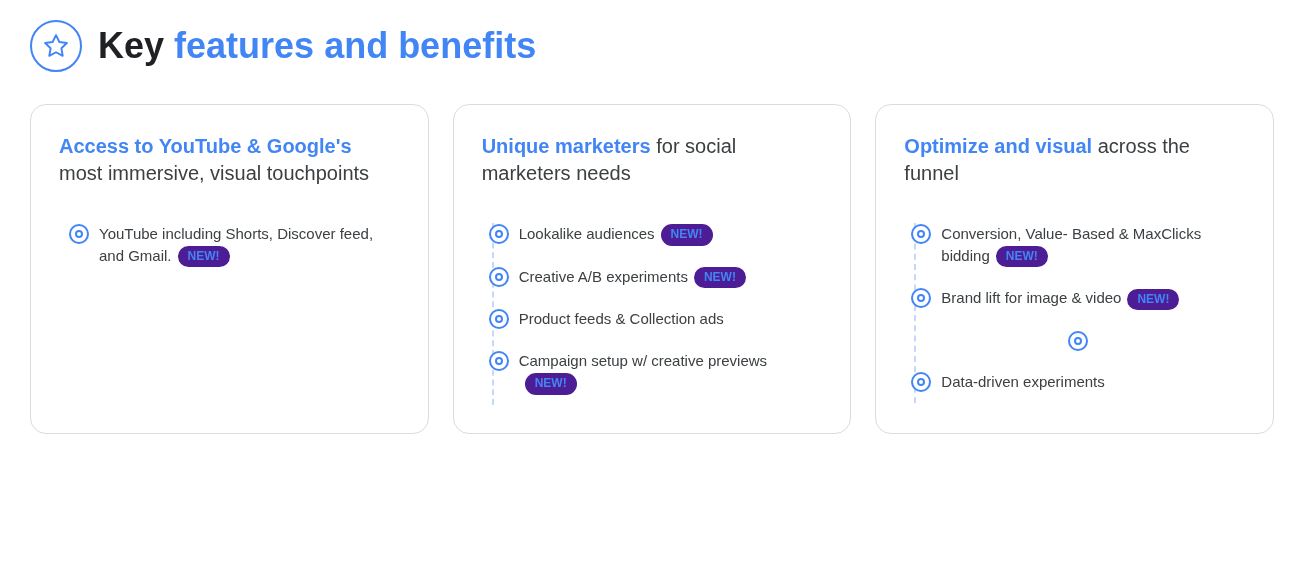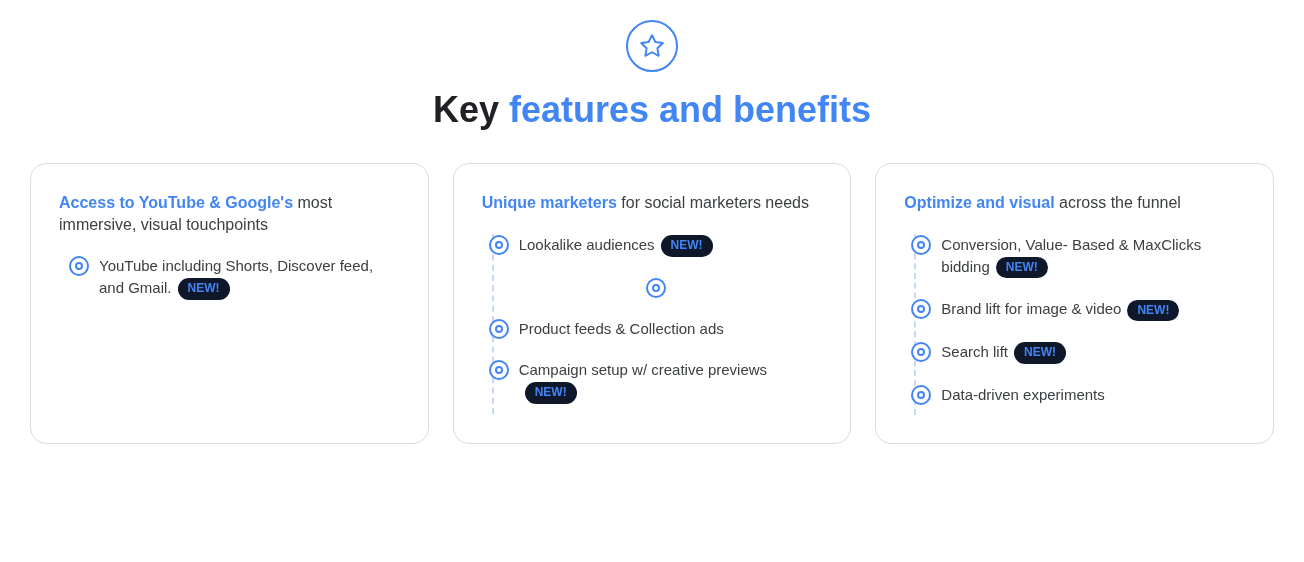--- a/index.html
+++ b/index.html
@@ -15,21 +15,20 @@
       min-height: 562px;
       padding: 20px 30px;
       color: #3c4043;
     }
 
     .header {
       display: flex;
       align-items: center;
       gap: 16px;
       margin-bottom: 32px;
-      flex-direction: column;
     }
 
     .star-icon-wrap {
       width: 52px;
       height: 52px;
       border-radius: 50%;
       border: 2px solid #4285f4;
       display: flex;
       align-items: center;
       justify-content: center;
@@ -66,24 +65,24 @@
 
     .card {
       flex: 1;
       border: 1.5px solid #dadce0;
       border-radius: 16px;
       padding: 28px 28px 28px 28px;
       background: #ffffff;
     }
 
     .card-title {
-      font-size: 16px;
+      font-size: 20px;
       font-weight: 400;
       color: #3c4043;
-      margin-bottom: 20px;
+      margin-bottom: 36px;
       line-height: 1.35;
     }
 
     .card-title .bold-blue {
       font-weight: 700;
       color: #4285f4;
     }
 
     .feature-list {
       display: flex;
@@ -136,21 +135,21 @@
     .feature-text {
       flex: 1;
       font-size: 15px;
       color: #3c4043;
       line-height: 1.45;
     }
 
     .new-badge {
       display: inline-flex;
       align-items: center;
-      background: #0f172a;
+      background: #4c1d95;
       color: #4285f4;
       border-radius: 12px;
       padding: 2px 10px;
       font-size: 12px;
       font-weight: 700;
       margin-left: 6px;
       white-space: nowrap;
       vertical-align: middle;
     }
 
@@ -201,20 +200,21 @@
         <div class="feature-item">
           <div class="circle-icon">
             <div class="circle-inner"></div>
           </div>
           <span class="feature-text">Lookalike audiences<span class="new-badge">NEW!</span></span>
         </div>
         <div class="feature-item">
           <div class="circle-icon">
             <div class="circle-inner"></div>
           </div>
+          <span class="feature-text">Creative A/B experiments<span class="new-badge">NEW!</span></span>
         </div>
         <div class="feature-item">
           <div class="circle-icon">
             <div class="circle-inner"></div>
           </div>
           <span class="feature-text">Product feeds &amp; Collection ads</span>
         </div>
         <div class="feature-item">
           <div class="circle-icon">
             <div class="circle-inner"></div>
@@ -235,21 +235,20 @@
         <div class="feature-item">
           <div class="circle-icon">
             <div class="circle-inner"></div>
           </div>
           <span class="feature-text">Brand lift for image &amp; video<span class="new-badge">NEW!</span></span>
         </div>
         <div class="feature-item">
           <div class="circle-icon">
             <div class="circle-inner"></div>
           </div>
-          <span class="feature-text">Search lift<span class="new-badge">NEW!</span></span>
         </div>
         <div class="feature-item">
           <div class="circle-icon">
             <div class="circle-inner"></div>
           </div>
           <span class="feature-text">Data-driven experiments</span>
         </div>
       </div>
     </div>
   </div>

